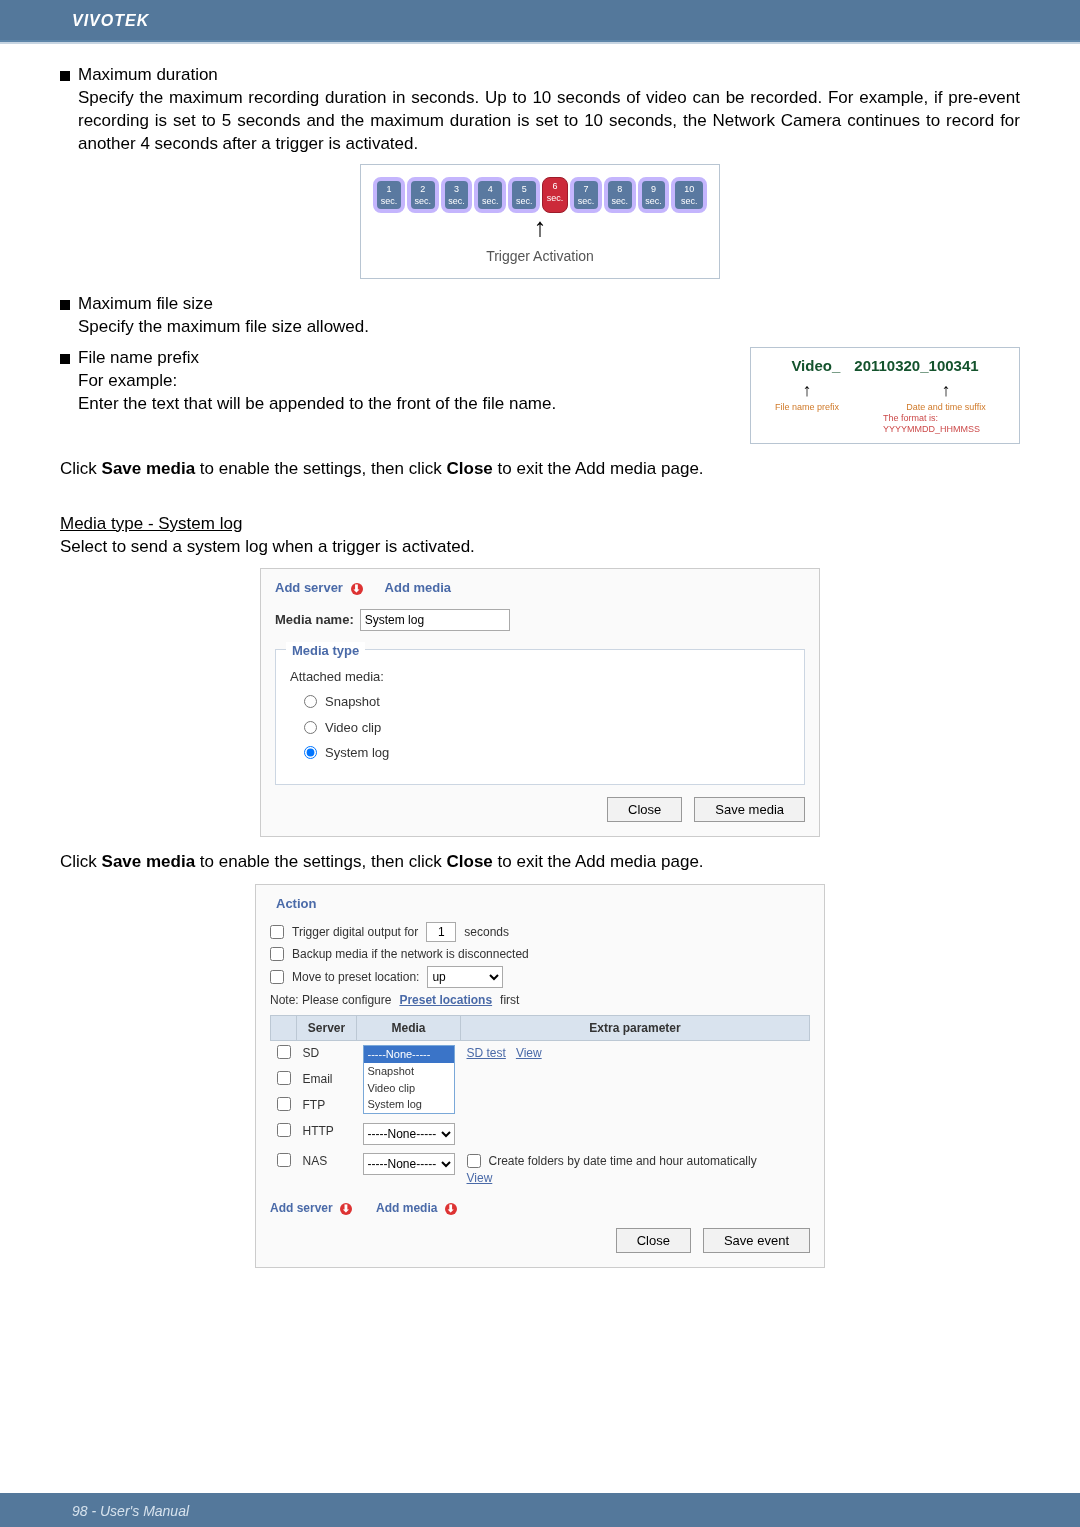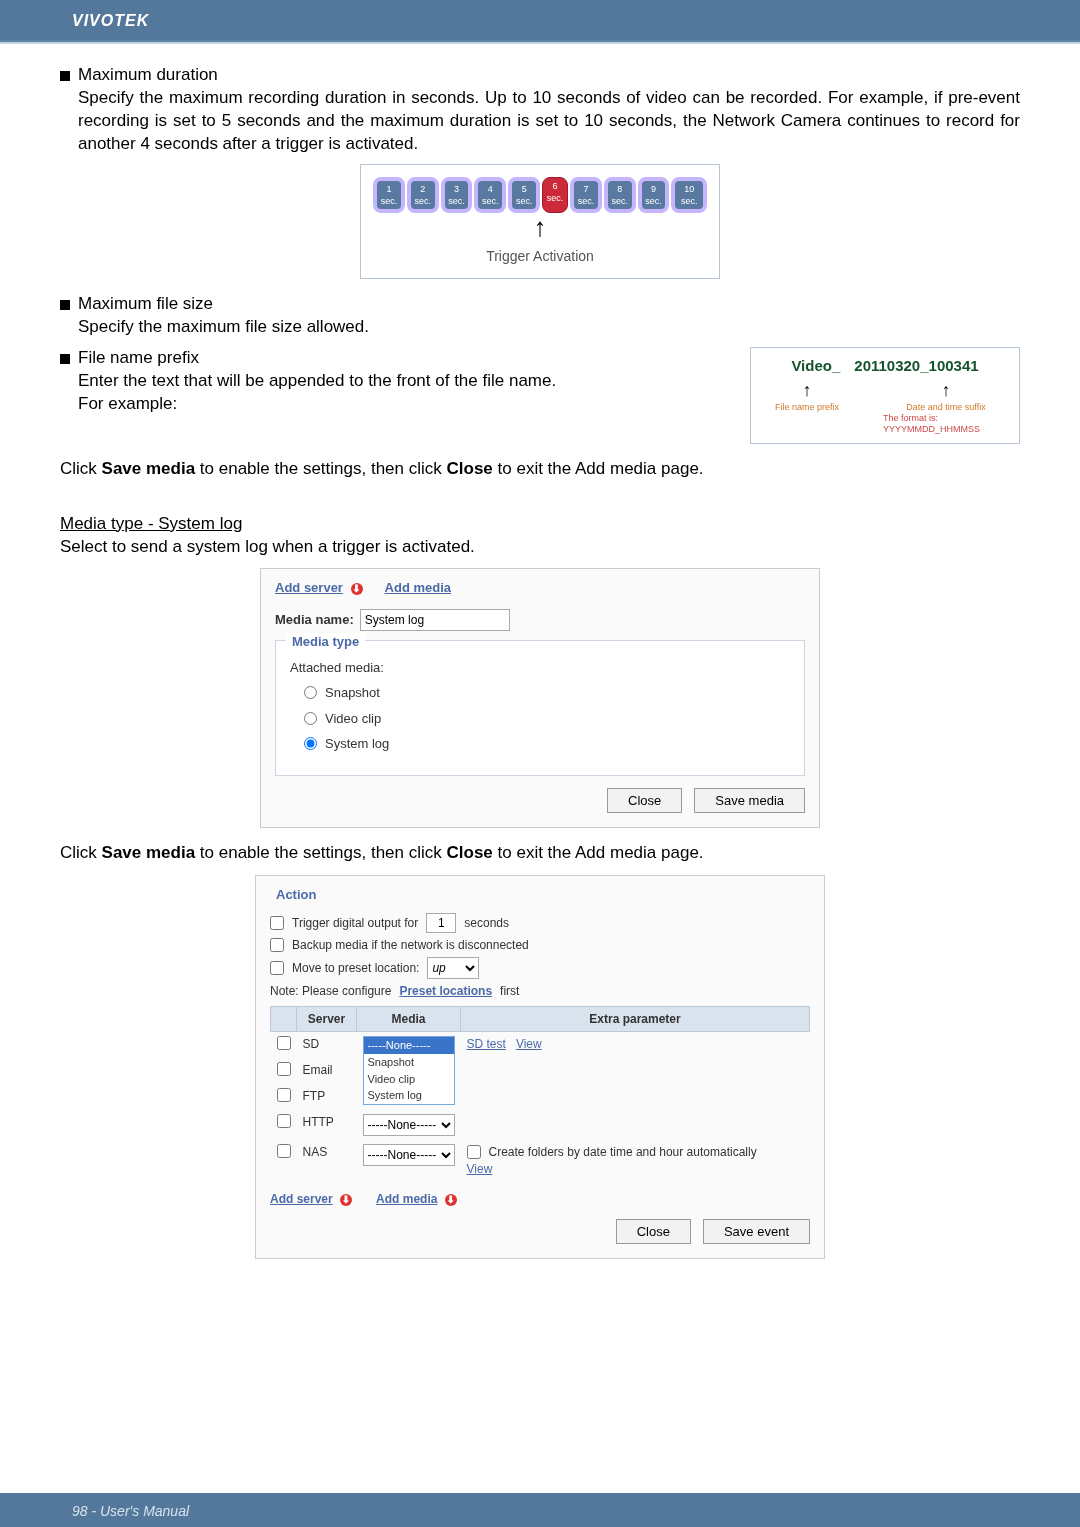--- a/index.html
+++ b/index.html
@@ -37,26 +37,26 @@
 .fname-label { color: #d07a2a; font-size: 9px; line-height: 1.2; }
 .fname-label2 { color: #cc4a4a; font-size: 9px; line-height: 1.2; }
 
 .flex-row { display: flex; gap: 22px; align-items: flex-start; }
 
 .underline { text-decoration: underline; }
 
 
 .panel { border: 1px solid #ccc; width: 560px; margin: 10px auto 14px auto; background: #fafafa; padding: 10px 14px 14px 14px; font-size: 13px; color: #333; }
 .panel-tabs { display: flex; gap: 22px; margin-bottom: 12px; }
-.link { color: #4a6aa8; text-decoration: underline; font-weight: bold; cursor: pointer; text-align: right; }
+.link { color: #4a6aa8; font-weight: bold; cursor: pointer; text-align: right; }
 .link-nb { color: #4a6aa8; text-decoration: underline; cursor: pointer; }
 .cbullet { width: 12px; height: 12px; border-radius: 50%; background: #d33; color: #fff; display: inline-flex; align-items: center; justify-content: center; font-size: 10px; font-weight: bold; margin-left: 4px; }
 .field-row { display: flex; align-items: center; gap: 6px; margin: 6px 0; }
 .text-input { border: 1px solid #aaa; height: 22px; padding: 1px 4px; font-size: 12px; background: #fff; }
-.fieldset { border: 1px solid #ccd6e2; padding: 10px 14px 14px 14px; margin-top: 9px; position: relative; background: #fff; }
+.fieldset { border: 1px solid #ccd6e2; padding: 10px 14px 14px 14px; margin-top: 18px; position: relative; background: #fff; }
 .fieldset-legend { color: #4a6aa8; font-weight: bold; background: #fff; padding: 0 6px; font-size: 13px; position: relative; top: -18px; left: -4px; display: inline-block; }
 .radio-row { display: flex; align-items: center; gap: 8px; margin: 8px 0 8px 14px; font-size: 13px; }
 .panel-buttons { display: flex; gap: 12px; justify-content: flex-end; margin-top: 12px; }
 .btn { border: 1px solid #999; background: #f2f2f2; padding: 4px 20px; font-size: 13px; cursor: pointer; }
 
 
 .action-panel { border: 1px solid #ccc; width: 570px; margin: 10px auto 4px auto; background: #fafafa; padding: 10px 14px 14px 14px; font-size: 12px; color: #333; }
 .action-legend { color: #4a6aa8; font-weight: bold; background: #fafafa; padding: 0 6px; font-size: 13px; display: inline-block; margin-bottom: 6px; }
 .chk { width: 14px; height: 14px; }
 .num-input { width: 30px; height: 20px; border: 1px solid #aaa; text-align: center; font-size: 12px; }
@@ -114,22 +114,22 @@
       <div>Specify the maximum file size allowed.</div>
     </div>
   </div>
 
   <div class="flex-row mb14">
     <div style="flex:1;">
       <div class="bullet-row">
         <div class="bullet-sq"></div>
         <div>
           <div>File name prefix</div>
+          <div> For example:</div>
           <div>Enter the text that will be appended to the front of the file name.</div>
-          <div> For example:</div>
         </div>
       </div>
     </div>
     <div class="diagram-fname">
       <div class="fname-row" style="justify-content:center;">
         <span>Video_</span>
           <span>20110320_100341</span>
       </div>
       <div class="fname-arrows" style="justify-content:center; gap:40px; margin-left:10px;">
         <div class="fname-col" style="width:80px;">
@@ -196,21 +196,21 @@
       <input class="num-input" value="1" style="">
       <span>seconds</span>
     </div>
     <div class="small-row">
       <input type="checkbox" class="chk" style="">
       <span>Backup media if the network is disconnected</span>
     </div>
     <div class="small-row">
       <input type="checkbox" class="chk" style="">
       <span>Move to preset location:</span>
-      <select class="sel" style="width:52px;font-style:italic;">
+      <select class="sel" style="width:76px;">
         <option>up</option>
       </select>
     </div>
     <div class="small-row" style="margin-left:0;">
       <span>Note: Please configure </span>
       <span class="link-nb bold">Preset locations</span>
       <span> first</span>
     </div>
 
     <table class="tbl">

